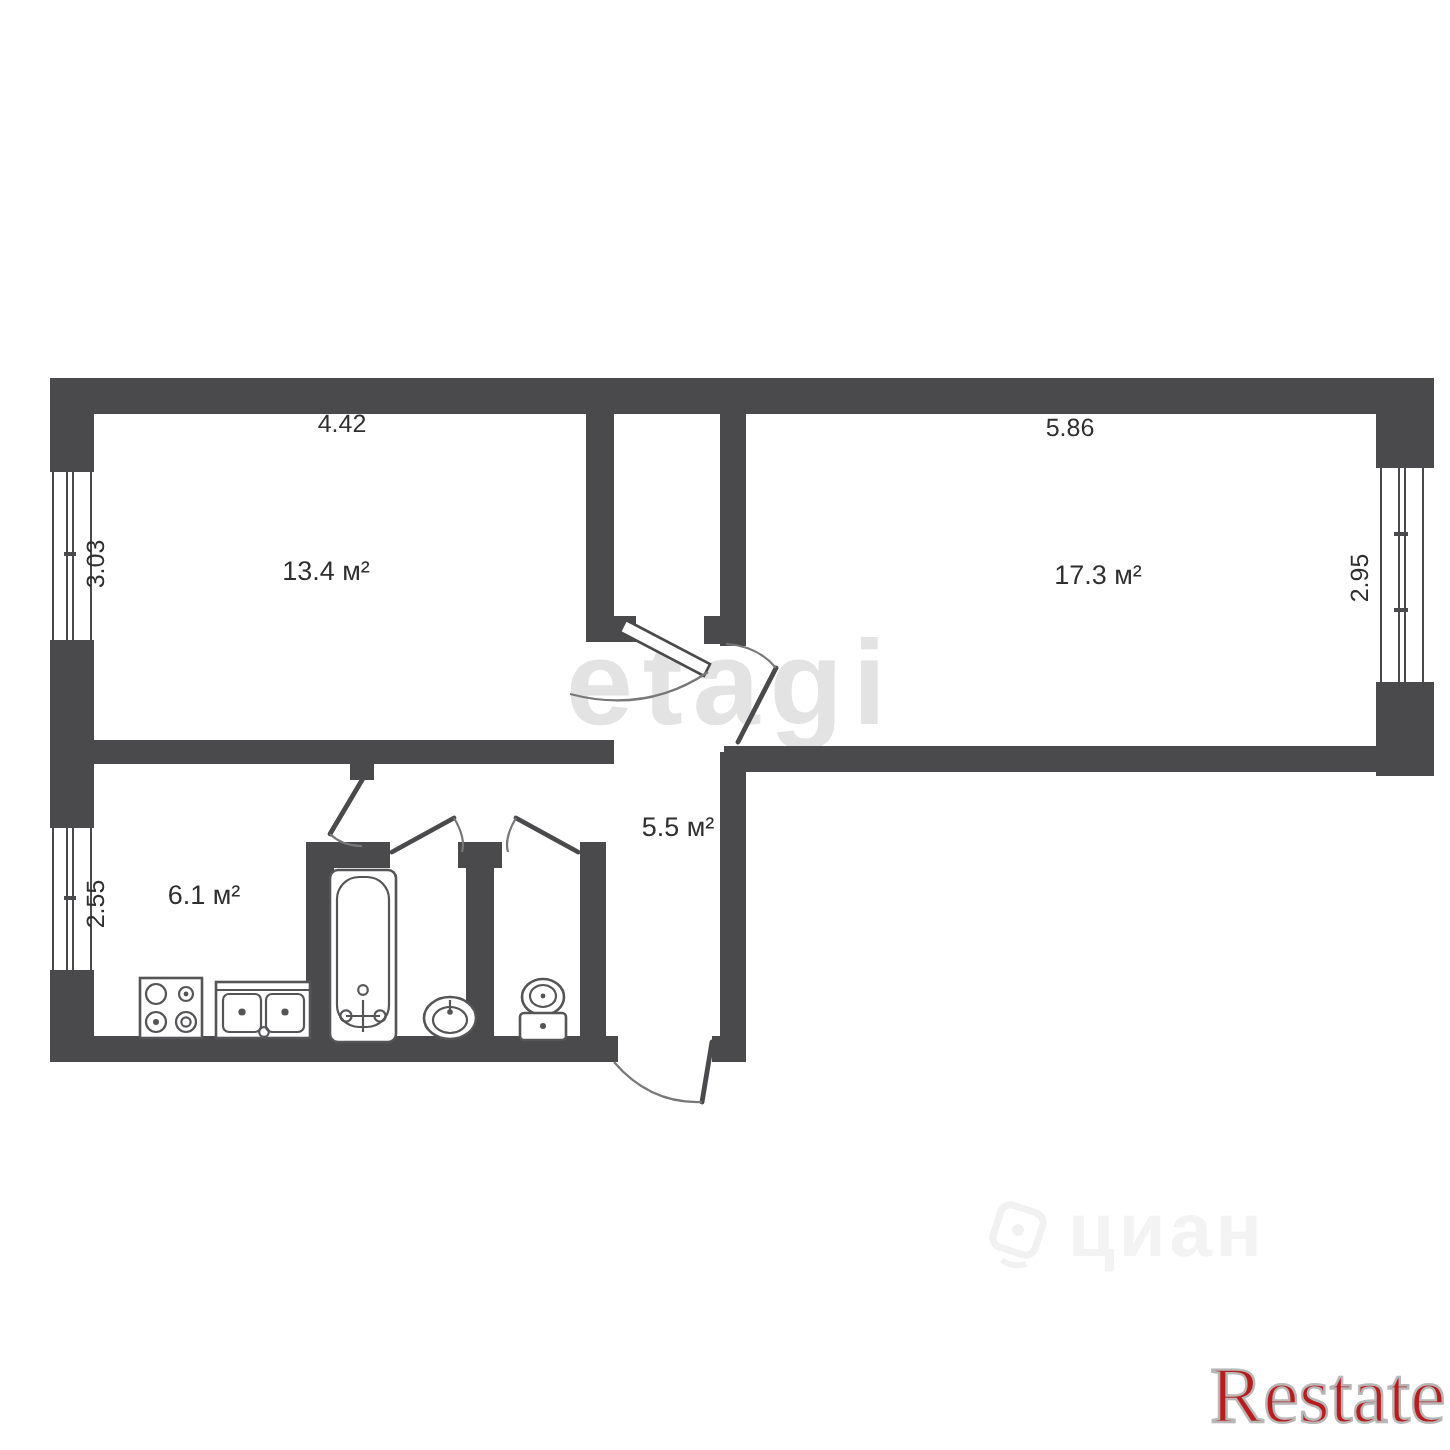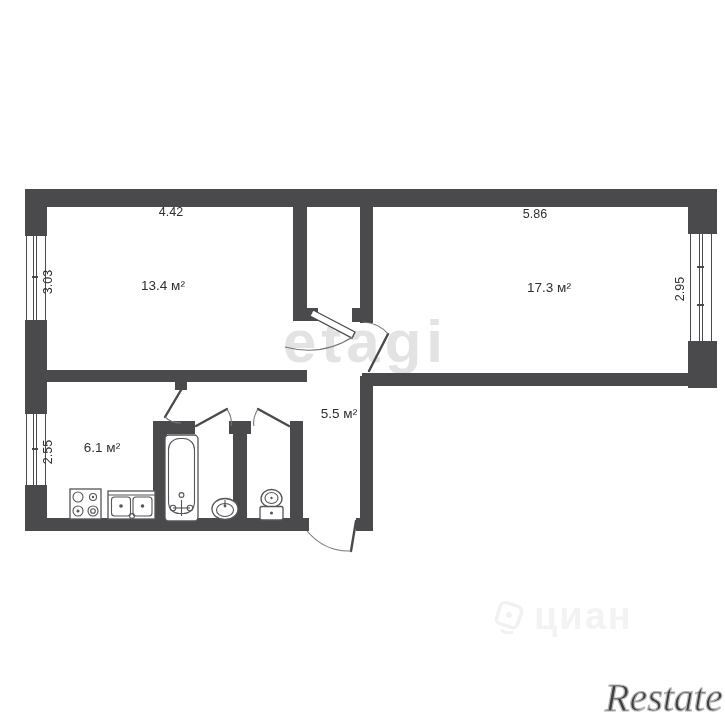--- a/index.html
+++ b/index.html
@@ -20,22 +20,22 @@
     font-size:60px;font-weight:600;letter-spacing:5px;line-height:1;
     color:var(--wm);user-select:none;text-align:right;
   }
   .wm-cian{
     position:absolute;left:492px;top:596px;z-index:0;display:flex;align-items:center;gap:8px;
     color:var(--wm-faint);font-size:38px;font-weight:700;letter-spacing:2px;line-height:1;
     user-select:none;
   }
   .wm-restate{
     position:absolute;left:605px;top:678px;z-index:2;
-    font-family:"Liberation Serif",serif;font-style:italic;font-size:40px;line-height:1;
-    color:#404040;-webkit-text-stroke:1.2px #b7b7b7;text-shadow:0 0 1px #cfcfcf;
+    font-family:"Liberation Serif",serif;font-size:40px;line-height:1;
+    color:#b91c1c;-webkit-text-stroke:1.2px #b7b7b7;text-shadow:0 0 1px #cfcfcf;
     user-select:none;white-space:nowrap;
   }
   svg.plan{position:absolute;left:0;top:0;z-index:1;}
   .wall{fill:var(--wall);stroke:none;}
   .winline{stroke:var(--wall);stroke-width:1;fill:none;}
   .wintick{fill:var(--wall);}
   .leaf{stroke:var(--wall);stroke-width:2.4;fill:none;stroke-linecap:round;}
   .leafpoly{fill:#fff;stroke:var(--wall);stroke-width:1.3;}
   .arc{stroke:#77777a;stroke-width:1.1;fill:none;}
   .fixture{fill:#fff;stroke:#555558;stroke-width:1.3;}

